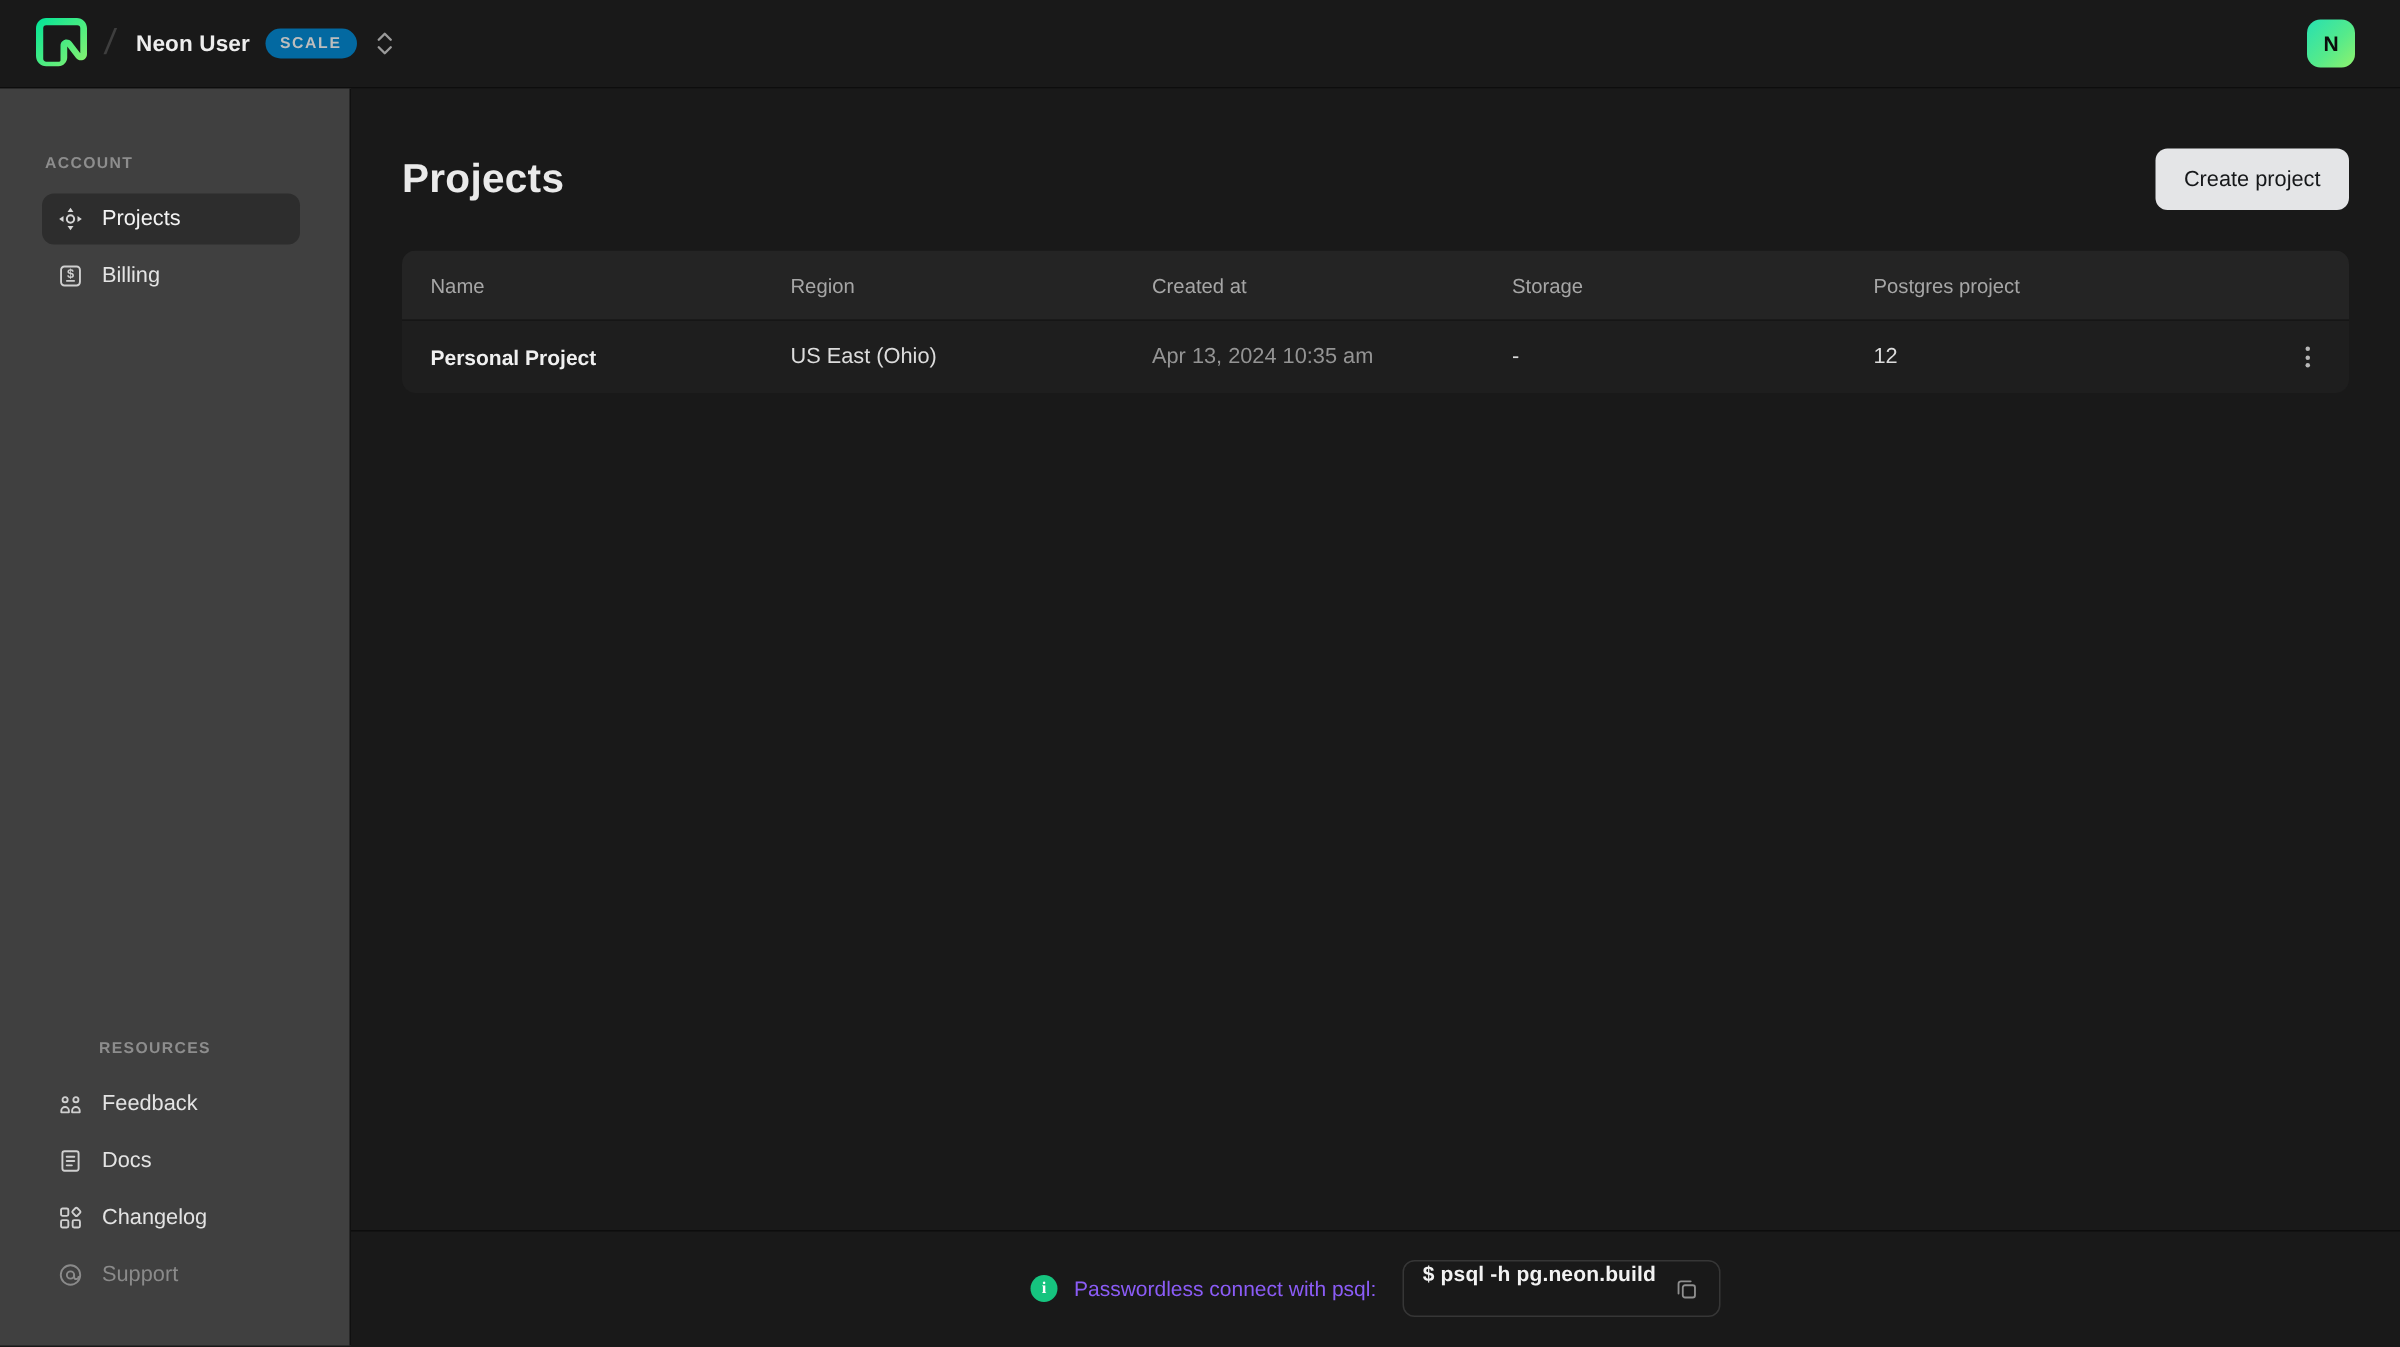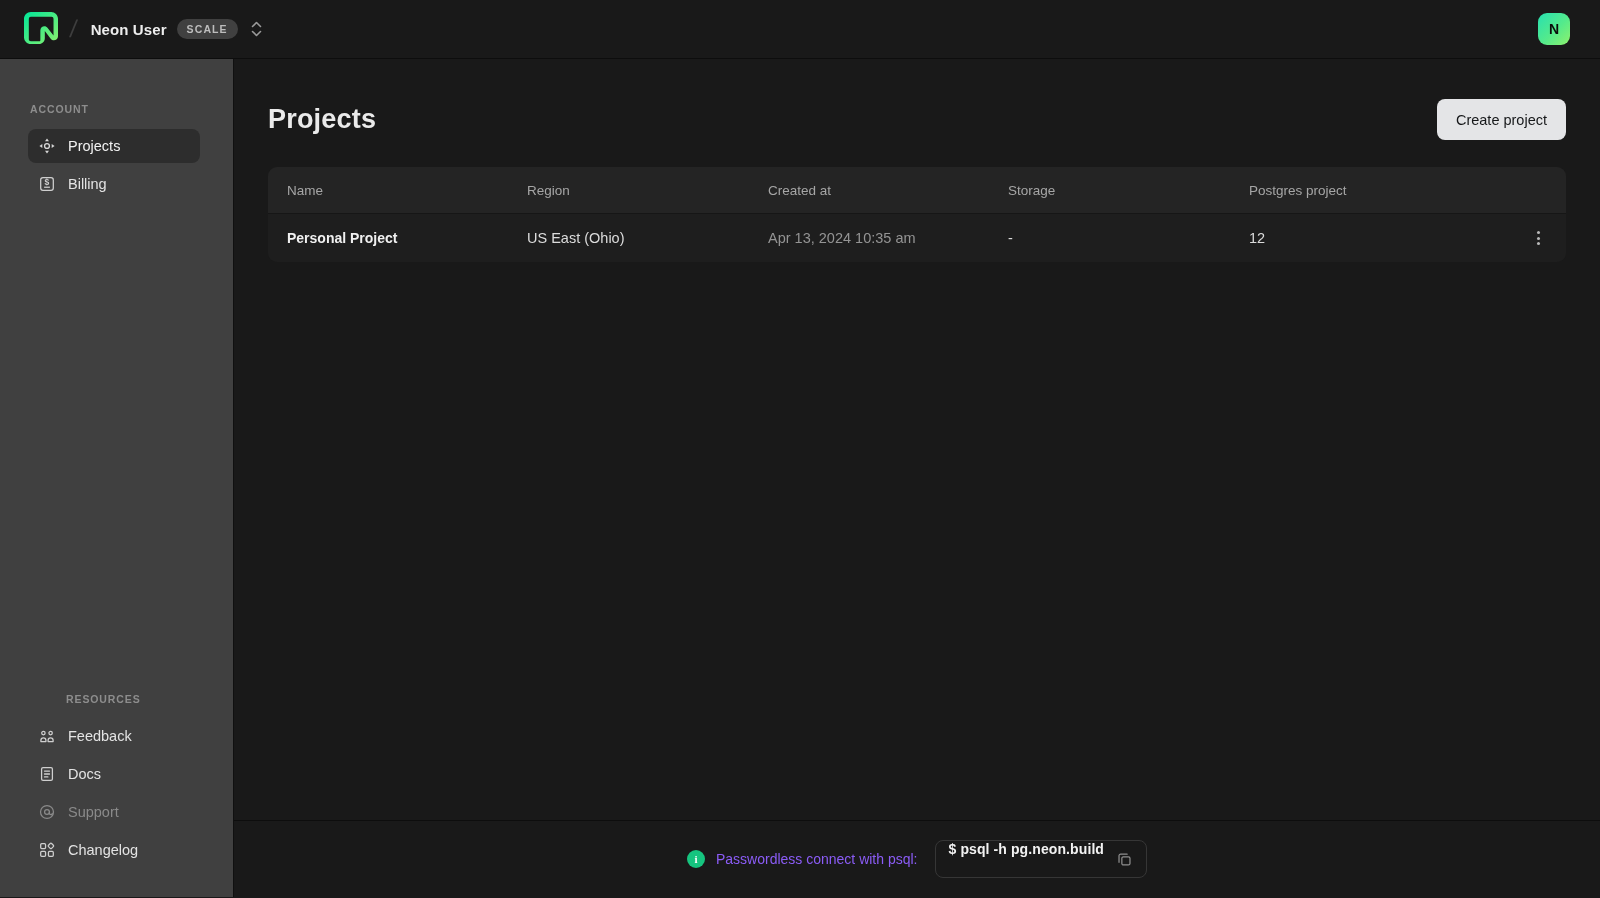--- a/index.html
+++ b/index.html
@@ -21,21 +21,21 @@
     background: #191919;
   }
   .logo-wrap { width: 34px; height: 34px; display: flex; align-items: center; justify-content: center; }
   .crumb-slash {
     color: #3e3e3e; font-size: 24px; font-weight: 300;
     margin: 0 14px 0 12px; transform: skewX(-8deg); user-select: none;
   }
   .org-name { font-size: 15px; font-weight: 600; color: #ededed; letter-spacing: .1px; }
   .plan-badge {
     margin-left: 10px;
-    background: #404040; color: #bdbdbd;
+    background: #0369a1; color: #bdbdbd;
     font-size: 10.5px; font-weight: 600; letter-spacing: 1.1px;
     padding: 4px 10px; border-radius: 999px;
   }
   .org-switch { margin-left: 12px; display: flex; align-items: center; cursor: pointer; }
   .topbar-spacer { flex: 1; }
   .avatar {
     width: 32px; height: 32px; border-radius: 9px;
     background: linear-gradient(135deg, #27e0b1 0%, #55ea8b 55%, #8ff26d 100%);
     color: #0b0d0c; font-size: 14px; font-weight: 700;
     display: flex; align-items: center; justify-content: center;
@@ -217,41 +217,41 @@
           <svg width="18" height="18" viewBox="0 0 20 20" fill="none" stroke="#cfcfcf" stroke-width="1.4" stroke-linecap="round">
             <rect x="4" y="2.8" width="12" height="14.4" rx="1.6"></rect>
             <line x1="7.2" y1="6.8" x2="12.8" y2="6.8"></line>
             <line x1="7.2" y1="10" x2="12.8" y2="10"></line>
             <line x1="7.2" y1="13.2" x2="11" y2="13.2"></line>
           </svg>
         </span>
         <span>Docs</span>
       </div>
 
-      <div class="side-item dimmed">
-        <span class="icn">
-          <svg width="18" height="18" viewBox="0 0 20 20" fill="none" stroke="#8a8a8a" stroke-width="1.4" stroke-linecap="round">
-            <circle cx="10" cy="10" r="7.2"></circle>
-            <circle cx="10" cy="10" r="2.7"></circle>
-            <path d="M12.7 10 v1.4 a1.6 1.6 0 0 0 3.2 0"></path>
-          </svg>
-        </span>
-        <span>Support</span>
-      </div>
-
       <div class="side-item">
         <span class="icn">
           <svg width="18" height="18" viewBox="0 0 20 20" fill="none" stroke="#cfcfcf" stroke-width="1.4">
             <rect x="3" y="3" width="5.4" height="5.4" rx="1.1"></rect>
             <rect x="3" y="11.6" width="5.4" height="5.4" rx="1.1"></rect>
             <rect x="11.6" y="11.6" width="5.4" height="5.4" rx="1.1"></rect>
             <rect x="11.9" y="3" width="4.9" height="4.9" rx="1.1" transform="rotate(45 14.35 5.45)"></rect>
           </svg>
         </span>
         <span>Changelog</span>
+      </div>
+
+      <div class="side-item dimmed">
+        <span class="icn">
+          <svg width="18" height="18" viewBox="0 0 20 20" fill="none" stroke="#8a8a8a" stroke-width="1.4" stroke-linecap="round">
+            <circle cx="10" cy="10" r="7.2"></circle>
+            <circle cx="10" cy="10" r="2.7"></circle>
+            <path d="M12.7 10 v1.4 a1.6 1.6 0 0 0 3.2 0"></path>
+          </svg>
+        </span>
+        <span>Support</span>
       </div>
     </div>
   </nav>
 
   <main class="main">
     <div class="main-body">
       <div class="main-header">
         <h1 class="page-title">Projects</h1>
         <button class="create-btn">Create project</button>
       </div>

